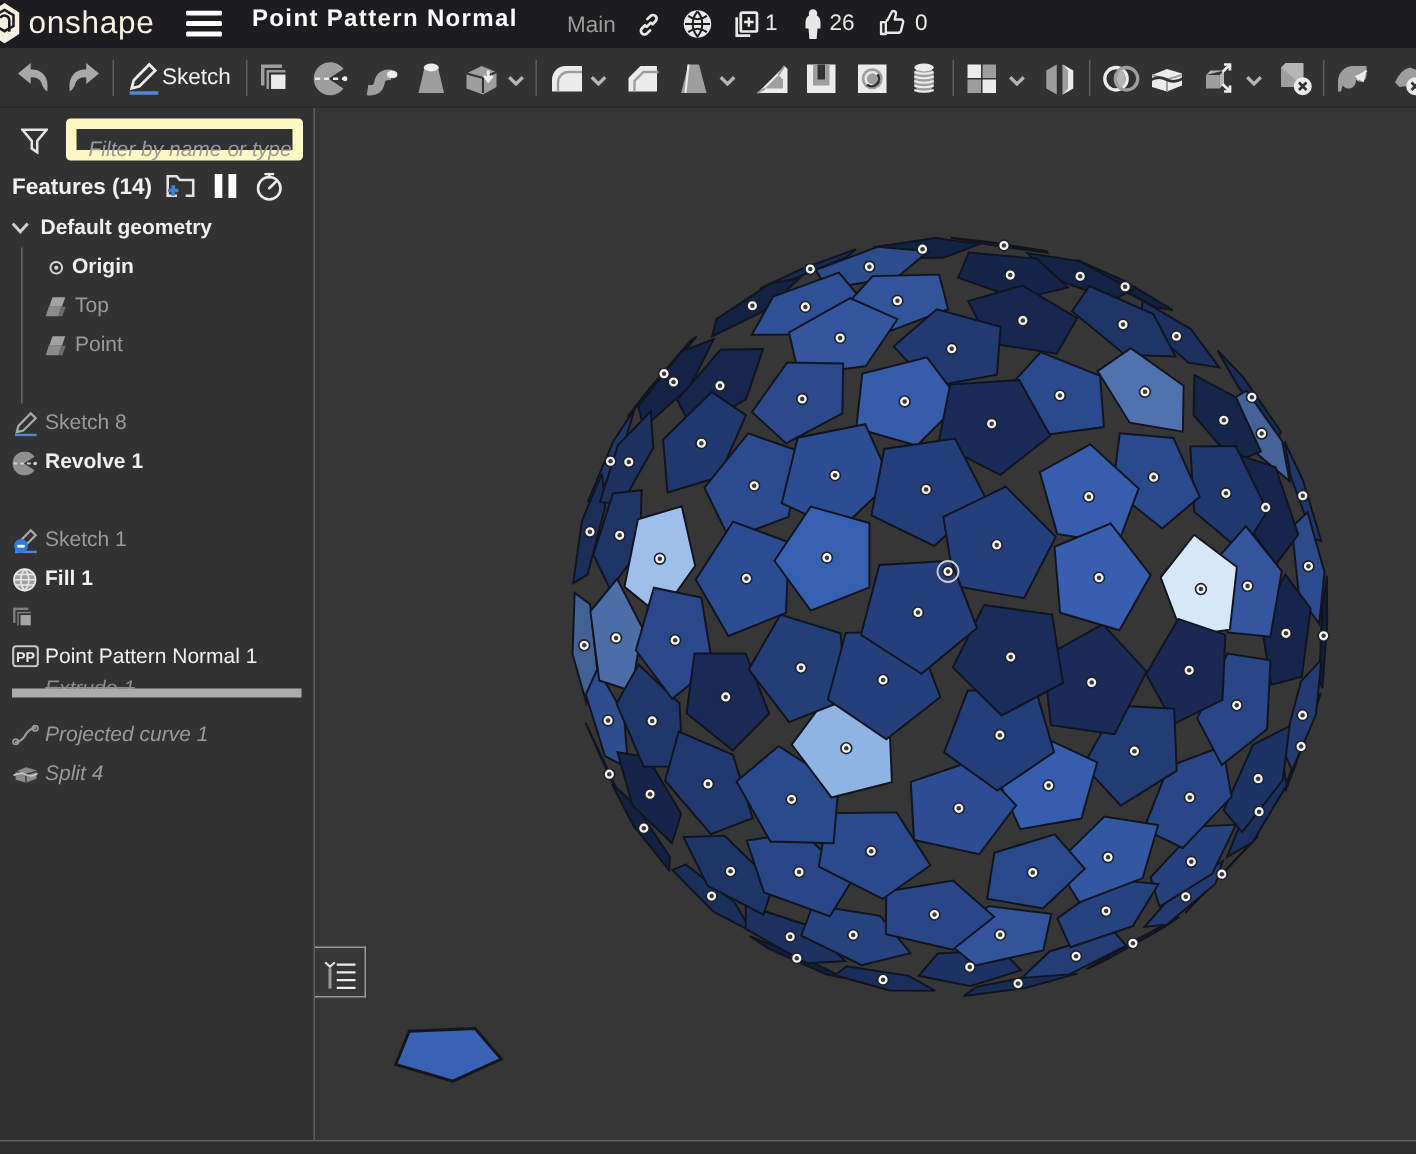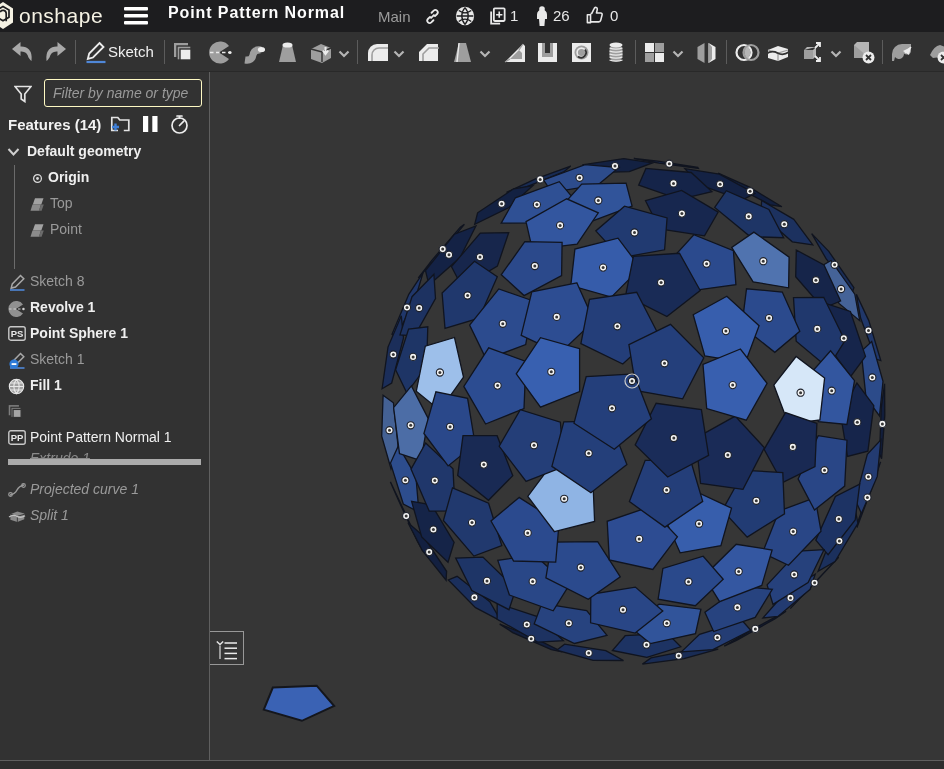--- a/index.html
+++ b/index.html
@@ -14,21 +14,21 @@
 #doc-title { left:156px; top:4px; font-size:16px; font-weight:bold; color:#fdfdfd; letter-spacing:0.9px;margin-left:12px;}
 #branch { left:378px; top:8px; font-size:15px; color:#9b9b9b; font-weight:normal;}
 .tb-num { position:absolute; top:7px; font-size:15px; color:#e8e8e8; }
 
 #toolbar { position:absolute; left:0; top:32px; width:944px; height:40px; background:#323232; border-bottom:1px solid #292929;}
 #toolbar svg { position:absolute; top:0; }
 .tdiv { position:absolute; top:8px; width:1px; height:24px; background:#5c5c5c; }
 #sketch-lbl { position:absolute; left:108px; top:11px; font-size:15px; color:#f0f0f0; }
 
 #panel { position:absolute; left:0; top:72px; width:210px; height:688px; background:#323232; border-right:1px solid #5f5f5f; }
-#filter-box { position:absolute; left:44px; top:7px; width:158px; height:28px; border:1px solid #fef9c3; border-radius:3px; background:#323232; }
+#filter-box { position:absolute; left:44px; top:7px; width:158px; height:28px; border:7px solid #fef9c3; border-radius:3px; background:#323232; }
 #filter-box span { position:absolute; left:8px; top:5px; font-style:italic; color:#9a9a9a; font-size:14px; }
 #features-hdr { position:absolute; left:8px; top:44px; font-size:15px; font-weight:bold; color:#f2f2f2; }
 .row { position:absolute; left:0; width:210px; height:26px; }
 .row .lbl { position:absolute; top:4px; font-size:14px; white-space:nowrap; }
 .w { color:#efefef; font-weight:bold; }
 .wn { color:#efefef; }
 .g { color:#9a9a9a; }
 .gi { color:#9a9a9a; font-style:italic; }
 .gs { color:#8b8b8b; font-style:italic; text-decoration:line-through;margin-top:47px; }
 .row svg { position:absolute; }
@@ -283,27 +283,20 @@
         <span class="lbl g" style="left:30px">Sketch 8</span>
       </div>
     <div class="row" style="top:223px">
         <svg style="left:8px;top:6px" width="17" height="16" viewBox="0 0 17 16">
           <path d="M8 8 L15 3.5 A8 8 0 1 0 15 12.5 Z" fill="#909090"></path>
           <path d="M1 8 h15" stroke="#d0d0d0" stroke-width="1.2" stroke-dasharray="2.5 2"></path>
           <circle cx="15.5" cy="8" r="1.2" fill="#d0d0d0"></circle>
         </svg>
         <span class="lbl w" style="left:30px">Revolve 1</span>
       </div>
-    <div class="row" style="top:249px">
-        <svg style="left:8px;top:5px" width="18" height="15" viewBox="0 0 18 15">
-          <rect x="0.8" y="0.8" width="16.4" height="13.4" rx="2" fill="none" stroke="#c8c8c8" stroke-width="1.4"></rect>
-          <text x="9" y="11" font-size="9.5" font-weight="bold" fill="#e8e8e8" text-anchor="middle" font-family="Liberation Sans">PS</text>
-        </svg>
-        <span class="lbl w" style="left:30px">Point Sphere 1</span>
-      </div>
     <div class="row" style="top:275px">
         <svg style="left:9px;top:5px" width="19" height="17" viewBox="0 0 19 17">
           <path d="M11.5 1.5 l3.3 3.3 L6.5 13 l-4.3 1.1 L3.3 9.9 Z" fill="none" stroke="#a8a8a8" stroke-width="1.5"></path>
           <path d="M1 16 h14.5" stroke="#4f87d7" stroke-width="1.6"></path>
           <circle cx="5" cy="12" r="4.6" fill="#2e7bd8"></circle>
           <rect x="2.6" y="11.2" width="4.8" height="1.8" fill="#fff"></rect>
         </svg>
         <span class="lbl g" style="left:30px">Sketch 1</span>
       </div>
     <div class="row" style="top:301px">
@@ -336,21 +329,21 @@
           <circle cx="15.5" cy="2.5" r="1.8" fill="none" stroke="#9a9a9a" stroke-width="1.2"></circle>
         </svg>
         <span class="lbl gi" style="left:30px">Projected curve 1</span>
       </div>
     <div class="row" style="top:431px">
         <svg style="left:8px;top:5px" width="18" height="16" viewBox="0 0 25 23">
           <path d="M3 9 l10-4 l10 3 v8 l-10 4 l-10-3 z" fill="#8a8a8a"></path>
           <path d="M3 9 l10 3 l10-3 M13 12 v8" stroke="#323232" stroke-width="1.3" fill="none"></path>
           <path d="M1 13 q6-4 11.5-1 q5.5 3 11.5-1" fill="none" stroke="#c4c4c4" stroke-width="1.8"></path>
         </svg>
-        <span class="lbl gi" style="left:30px">Split 1</span>
+        <span class="lbl gi" style="left:30px">Split 4</span>
       </div>
     <div id="treeline"></div>
     <div id="rollback"></div>
   </div>
 
   <div id="viewport">
     <svg id="scene" style="position:absolute;left:0;top:0" width="733" height="688" viewBox="0 0 733 688">
         <polygon points="603.2,511.4 579.3,536.6 589.0,526.1 618.9,494.5 627.7,485.4" fill="#101b37" stroke="#10141f" stroke-width="1.3"></polygon>
         <polygon points="187.9,429.2 206.4,469.1 209.4,474.4 192.7,437.9 179.4,409.9" fill="#111c39" stroke="#10141f" stroke-width="1.3"></polygon>
         <polygon points="447.9,91.1 487.4,96.5 486.7,95.4 446.8,89.2 422.8,86.5" fill="#182950" stroke="#10141f" stroke-width="1.3"></polygon>

